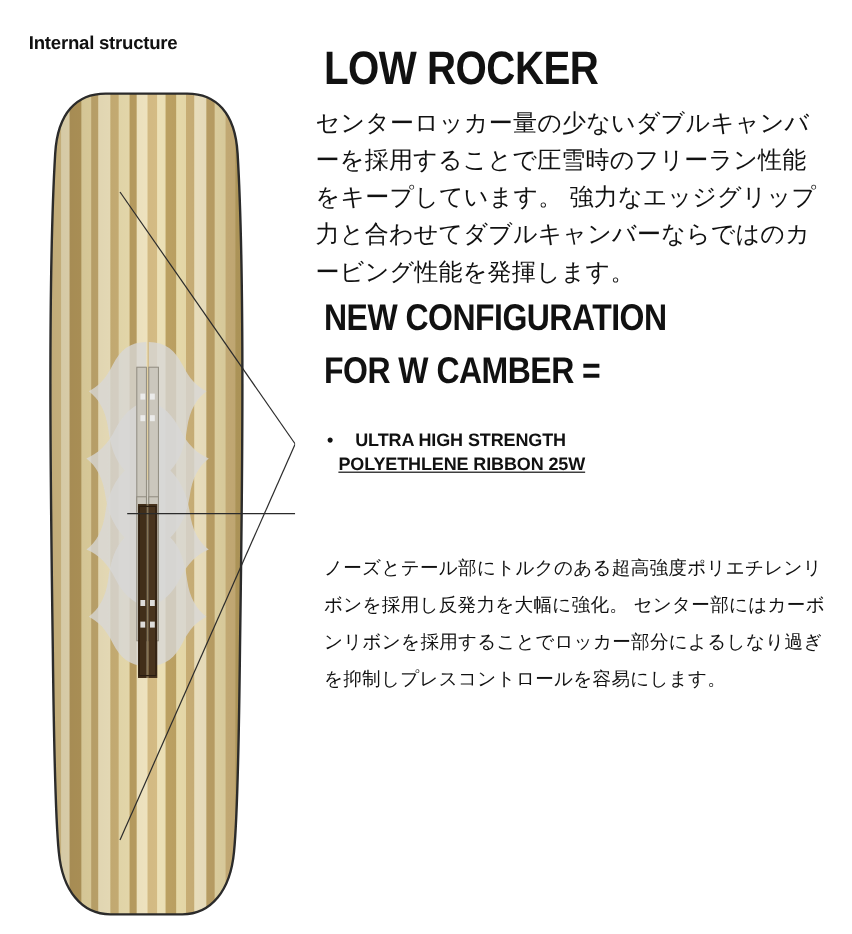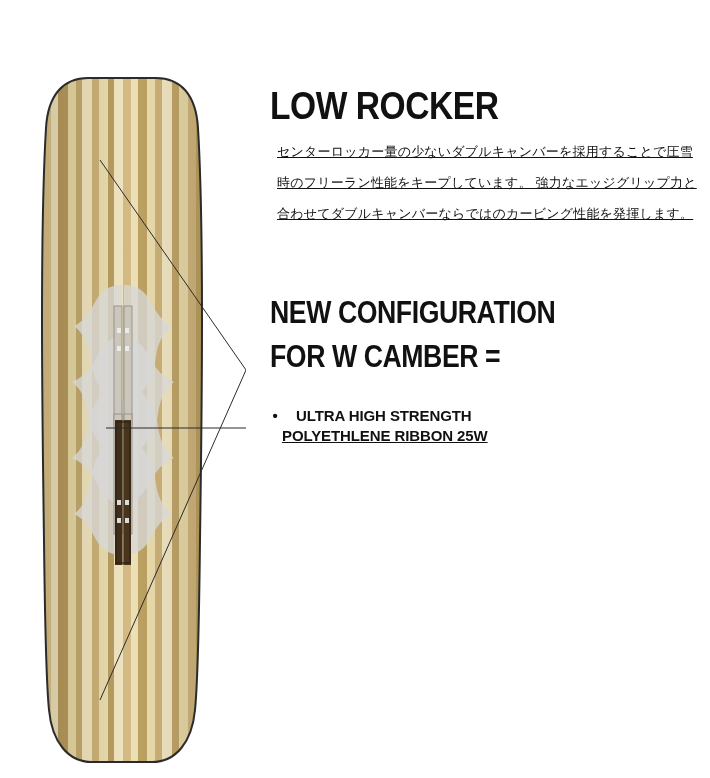--- a/index.html
+++ b/index.html
@@ -43,21 +43,20 @@
     height: 700px;
   }
 
   
   #right-col {
     position: absolute;
     left: 262px;
     top: 0;
     width: 448px;
     height: 696px;
-    margin-top: 48px;
   }
 
   .headline {
     font-family: "Liberation Sans Narrow", "Liberation Sans", sans-serif;
     font-weight: bold;
     color: #111;
     letter-spacing: -0.5px;
     transform: scaleX(0.86);
     transform-origin: left center;
     white-space: nowrap;
@@ -66,28 +65,27 @@
   #h-low-rocker {
     position: absolute;
     left: 8px;
     top: 38px;
     font-size: 39px;
     line-height: 40px;
   }
 
   #jp-para-1 {
     position: absolute;
-    left: 15px;
+    left: 1px;
     top: 88px;
     width: 420px;
-    font-size: 13px;
+    font-size: 20px;
     line-height: 31px;
     color: #111;
     letter-spacing: 0.2px;
-    text-decoration: underline;
   }
 
   #h-new-config {
     position: absolute;
     left: 8px;
     top: 243px;
     font-size: 31px;
     line-height: 44px;
   }
   #h-new-config-2 {
@@ -136,20 +134,21 @@
     letter-spacing: 0.2px;
   }
 
   svg { display: block; }
 </style>
 </head>
 <body>
 
 <div id="left-col">
 
+  <div id="internal-structure-title">Internal structure</div>
 
   <div id="board-figure">
     <svg width="230" height="700" viewBox="0 0 230 700" xmlns="http://www.w3.org/2000/svg">
       <defs>
         <clipPath id="boardClip">
           <path d="M72 8
                    C 48 8, 32 24, 30 58
                    C 27 108, 26 170, 26 250
                    C 26 330, 27 400, 28 470
                    C 29 560, 30 610, 33 640
@@ -308,13 +307,14 @@
   <div id="h-new-config-2" class="headline">FOR W CAMBER =</div>
 
   <div id="bullet-1" class="bullet-row">
     <span class="bullet-dot">•</span><span class="bullet-text">
       <span>ULTRA HIGH STRENGTH</span>
       <span class="bullet-line2">POLYETHLENE RIBBON 25W</span>
     </span>
   </div>
 
 
+  <div id="jp-para-2">ノーズとテール部にトルクのある超高強度ポリエチレンリボンを採用し反発力を大幅に強化。 センター部にはカーボンリボンを採用することでロッカー部分によるしなり過ぎを抑制しプレスコントロールを容易にします。</div>
 </div>
 
 </body></html>

